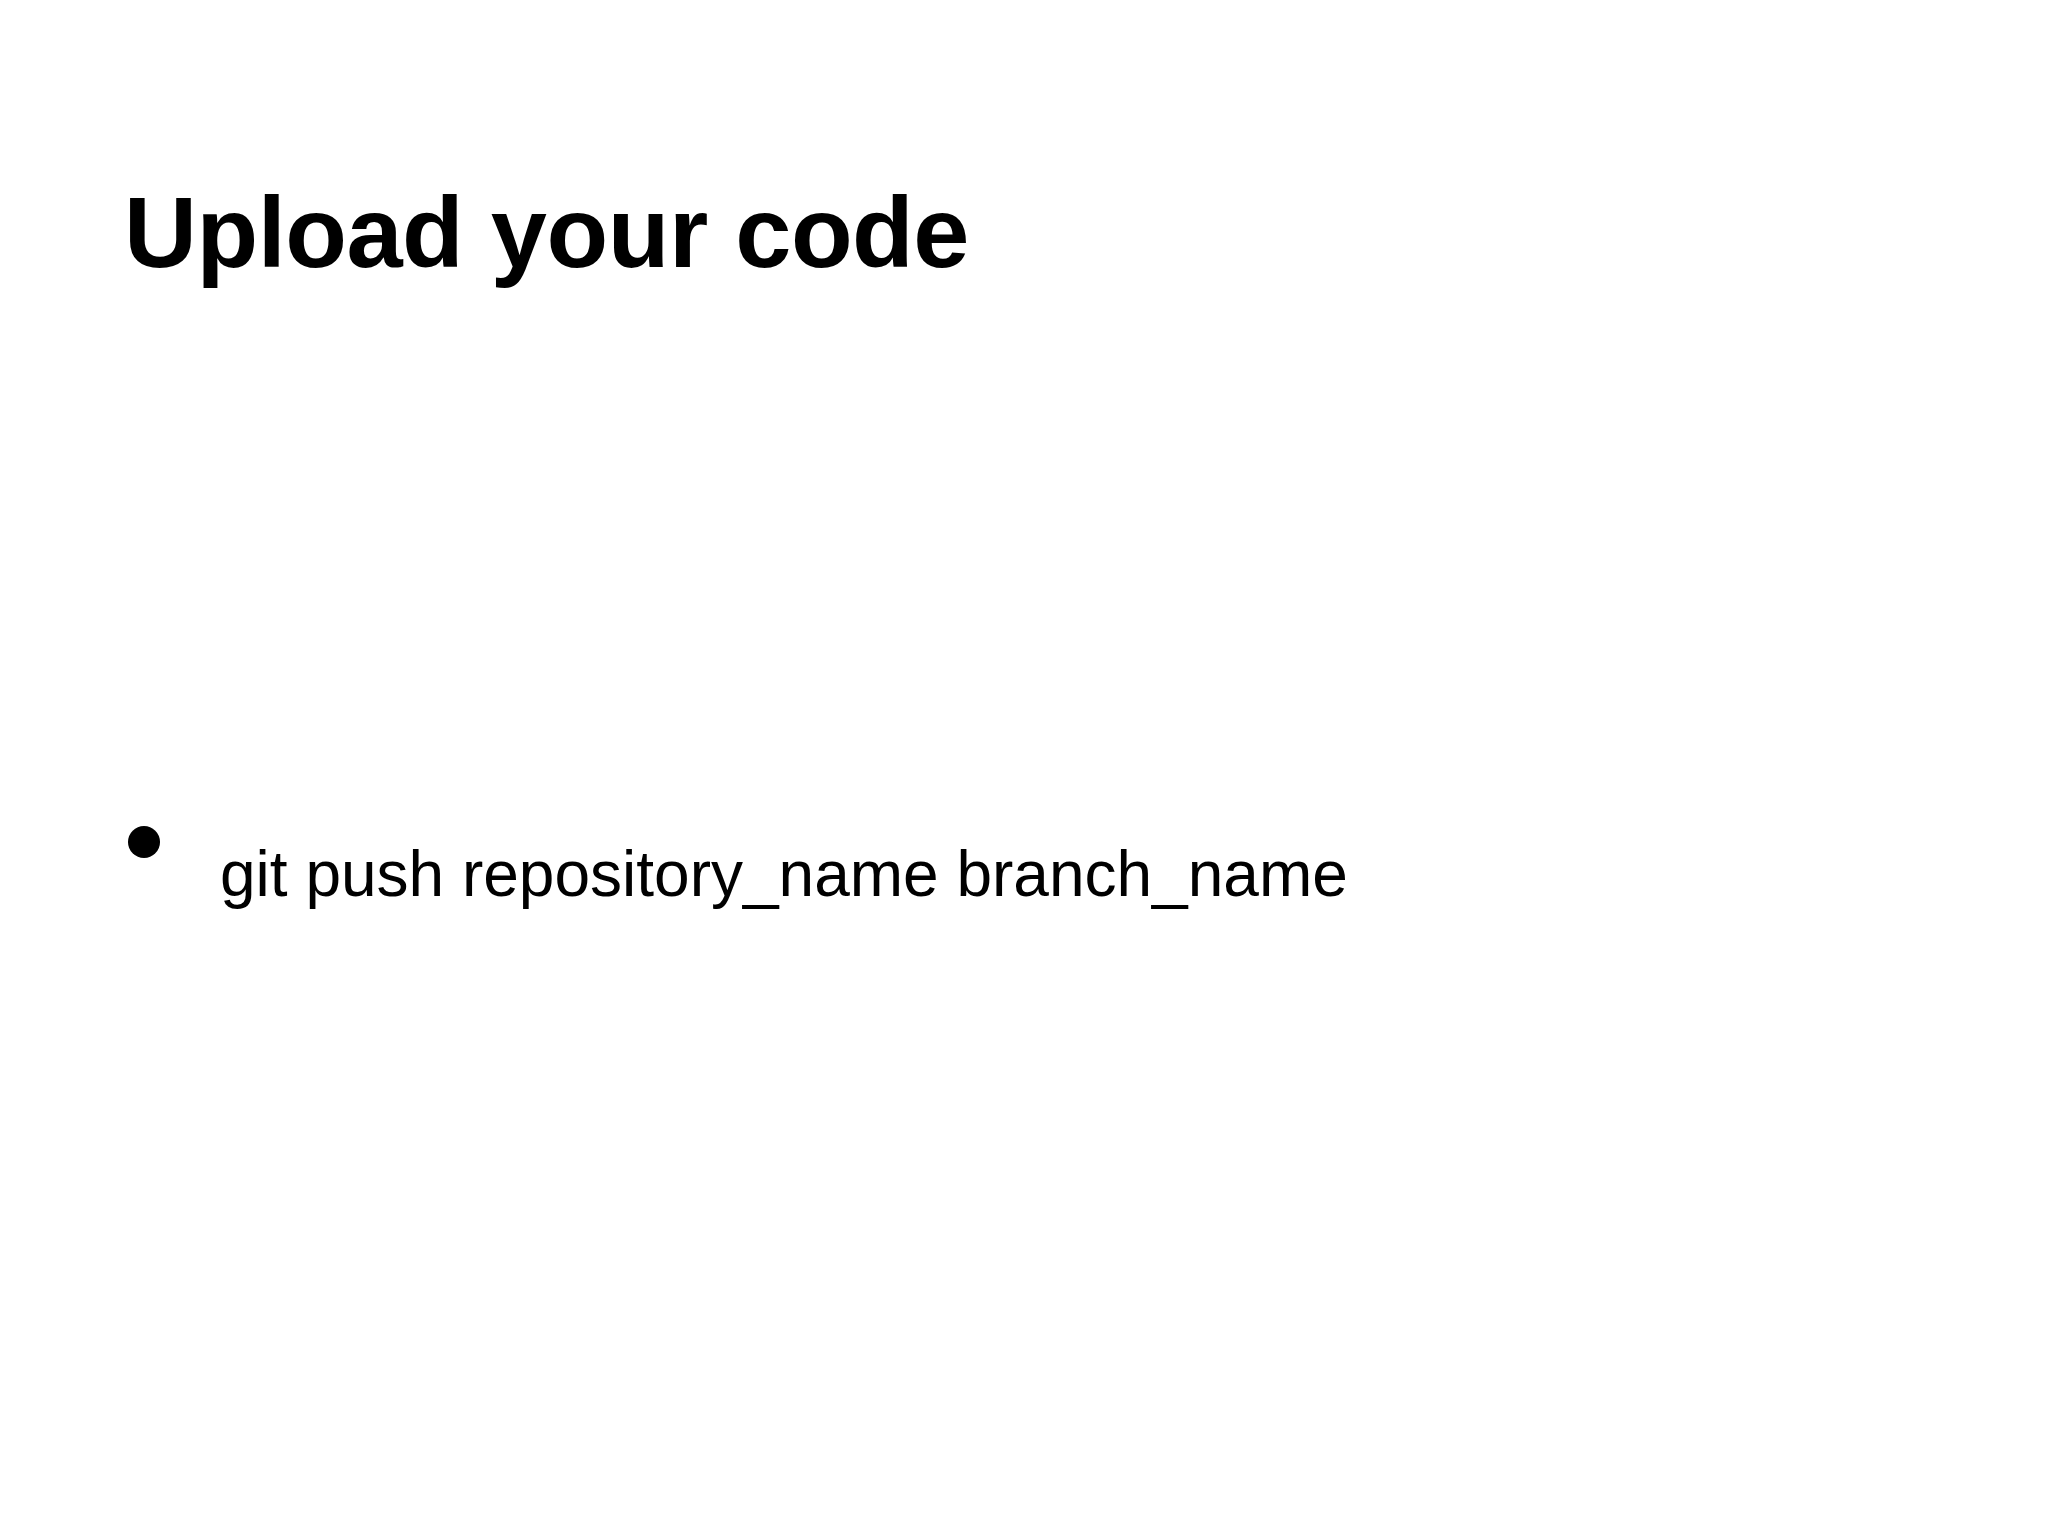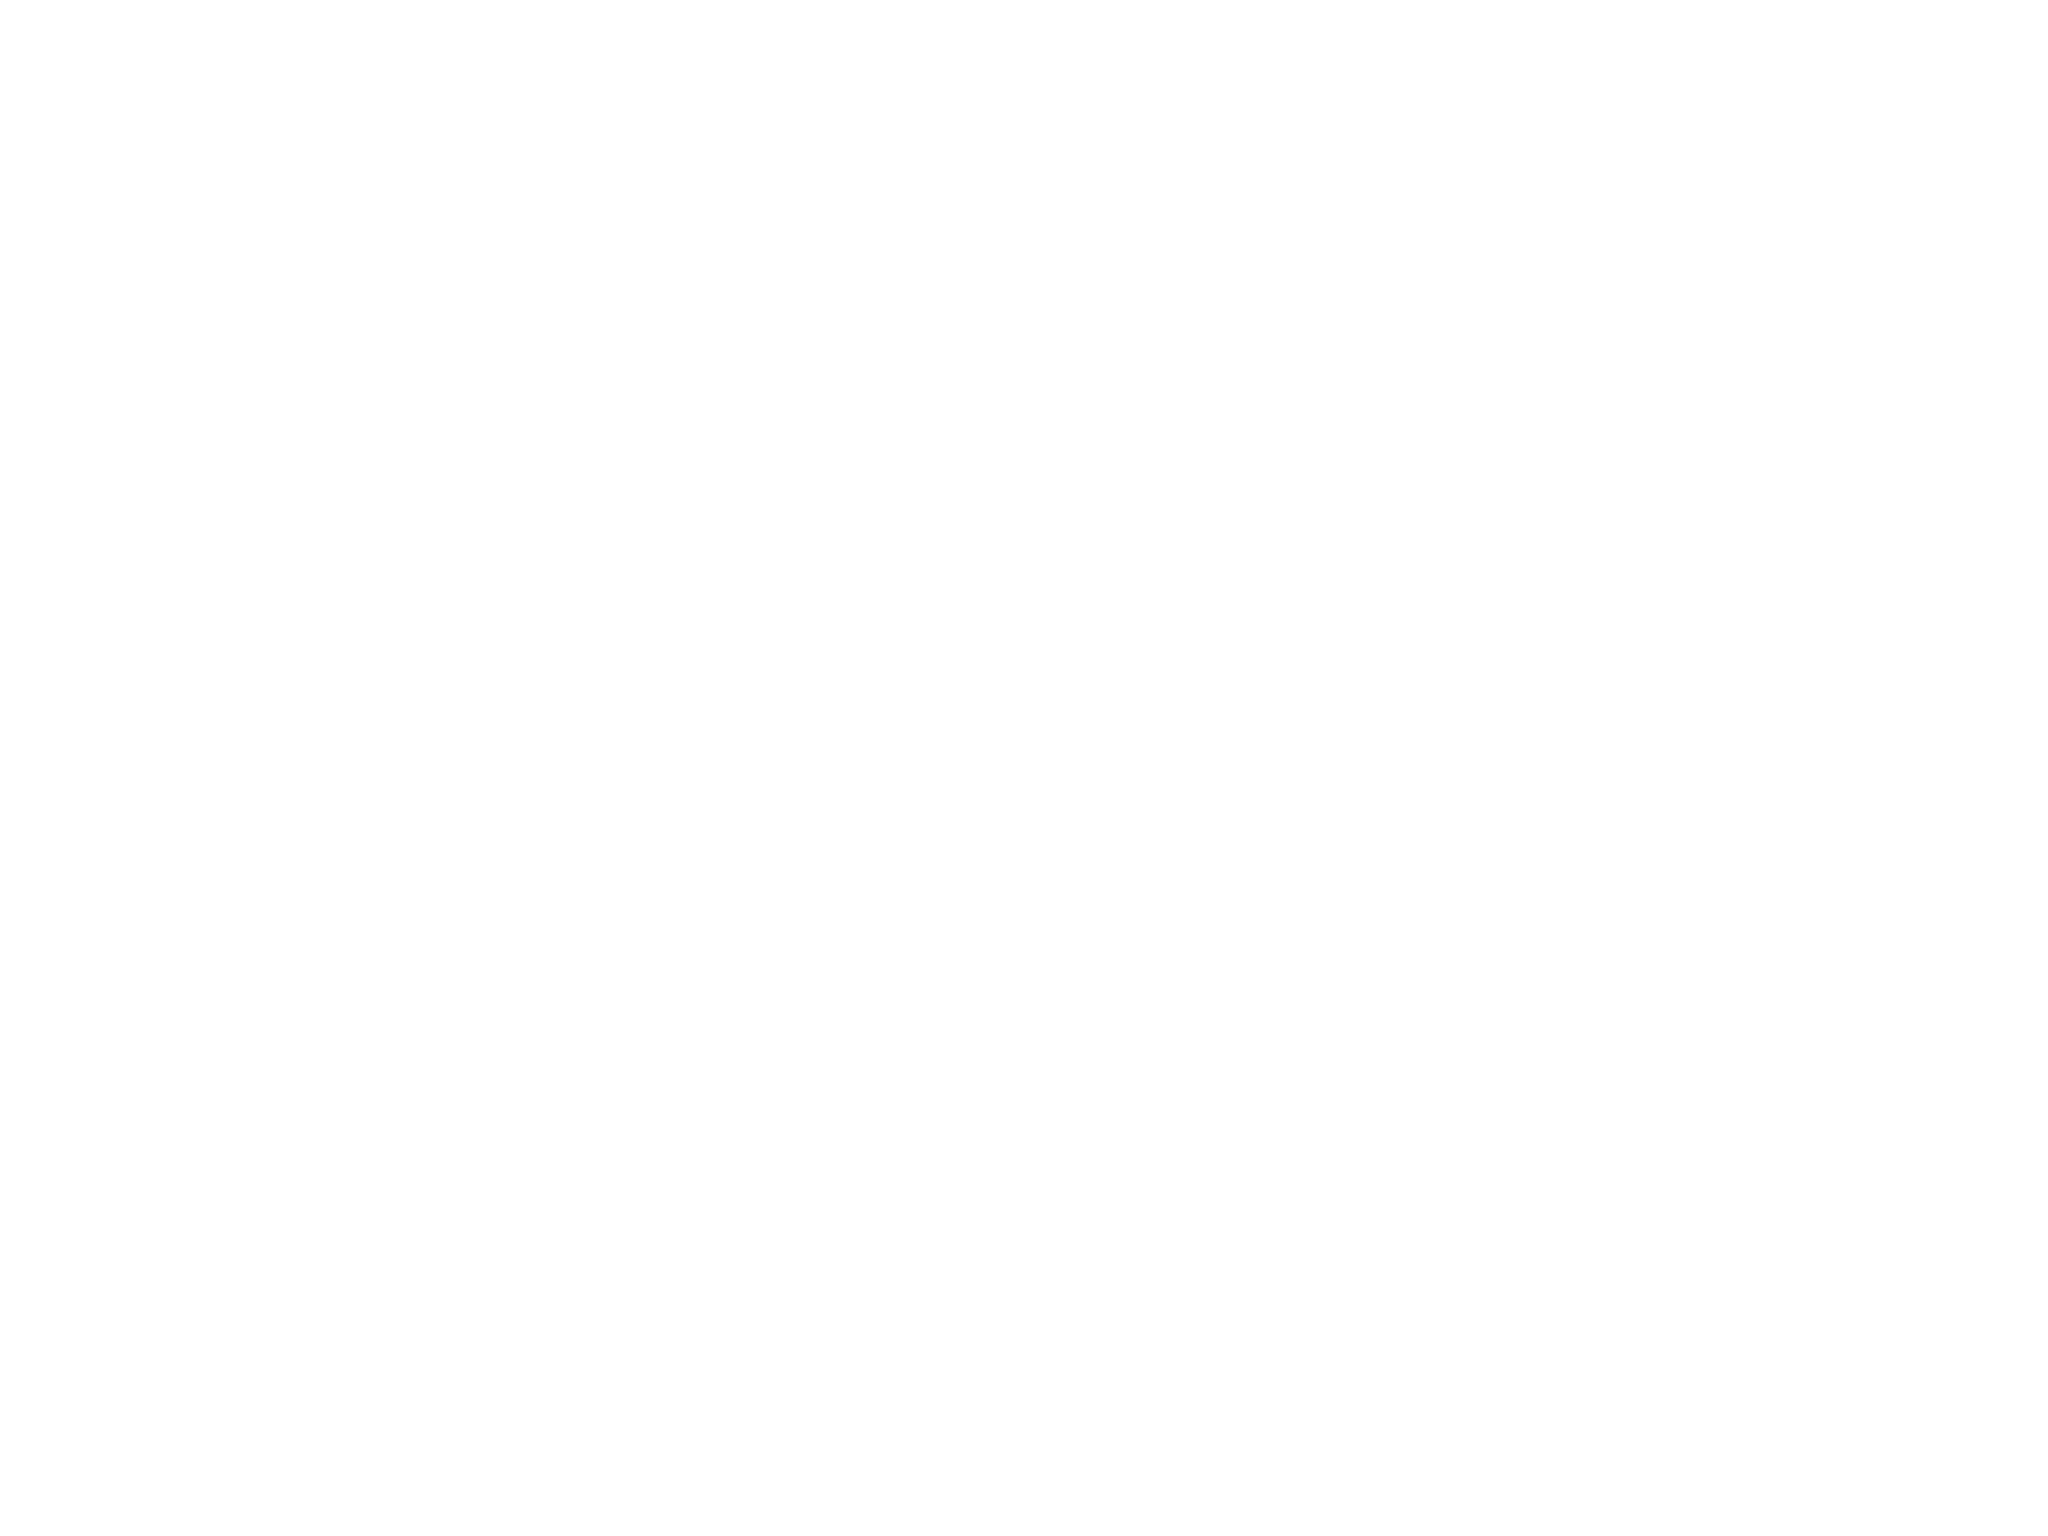--- a/index.html
+++ b/index.html
@@ -77,15 +77,24 @@
     color: #000000;
     white-space: nowrap;
     letter-spacing: 0px;
   }
 </style>
 </head>
 <body>
 
 <div class="slide">
 
+  <h1 class="slide-title">Upload your code</h1>
 
+  <ul class="body-list">
+    <li class="bullet-row">
+      <span class="bullet-marker">
+        <span class="bullet-dot"></span>
+      </span>
+      <span class="bullet-text">git push repository_name branch_name</span>
+    </li>
+  </ul>
 
 </div>
 
 </body></html>

